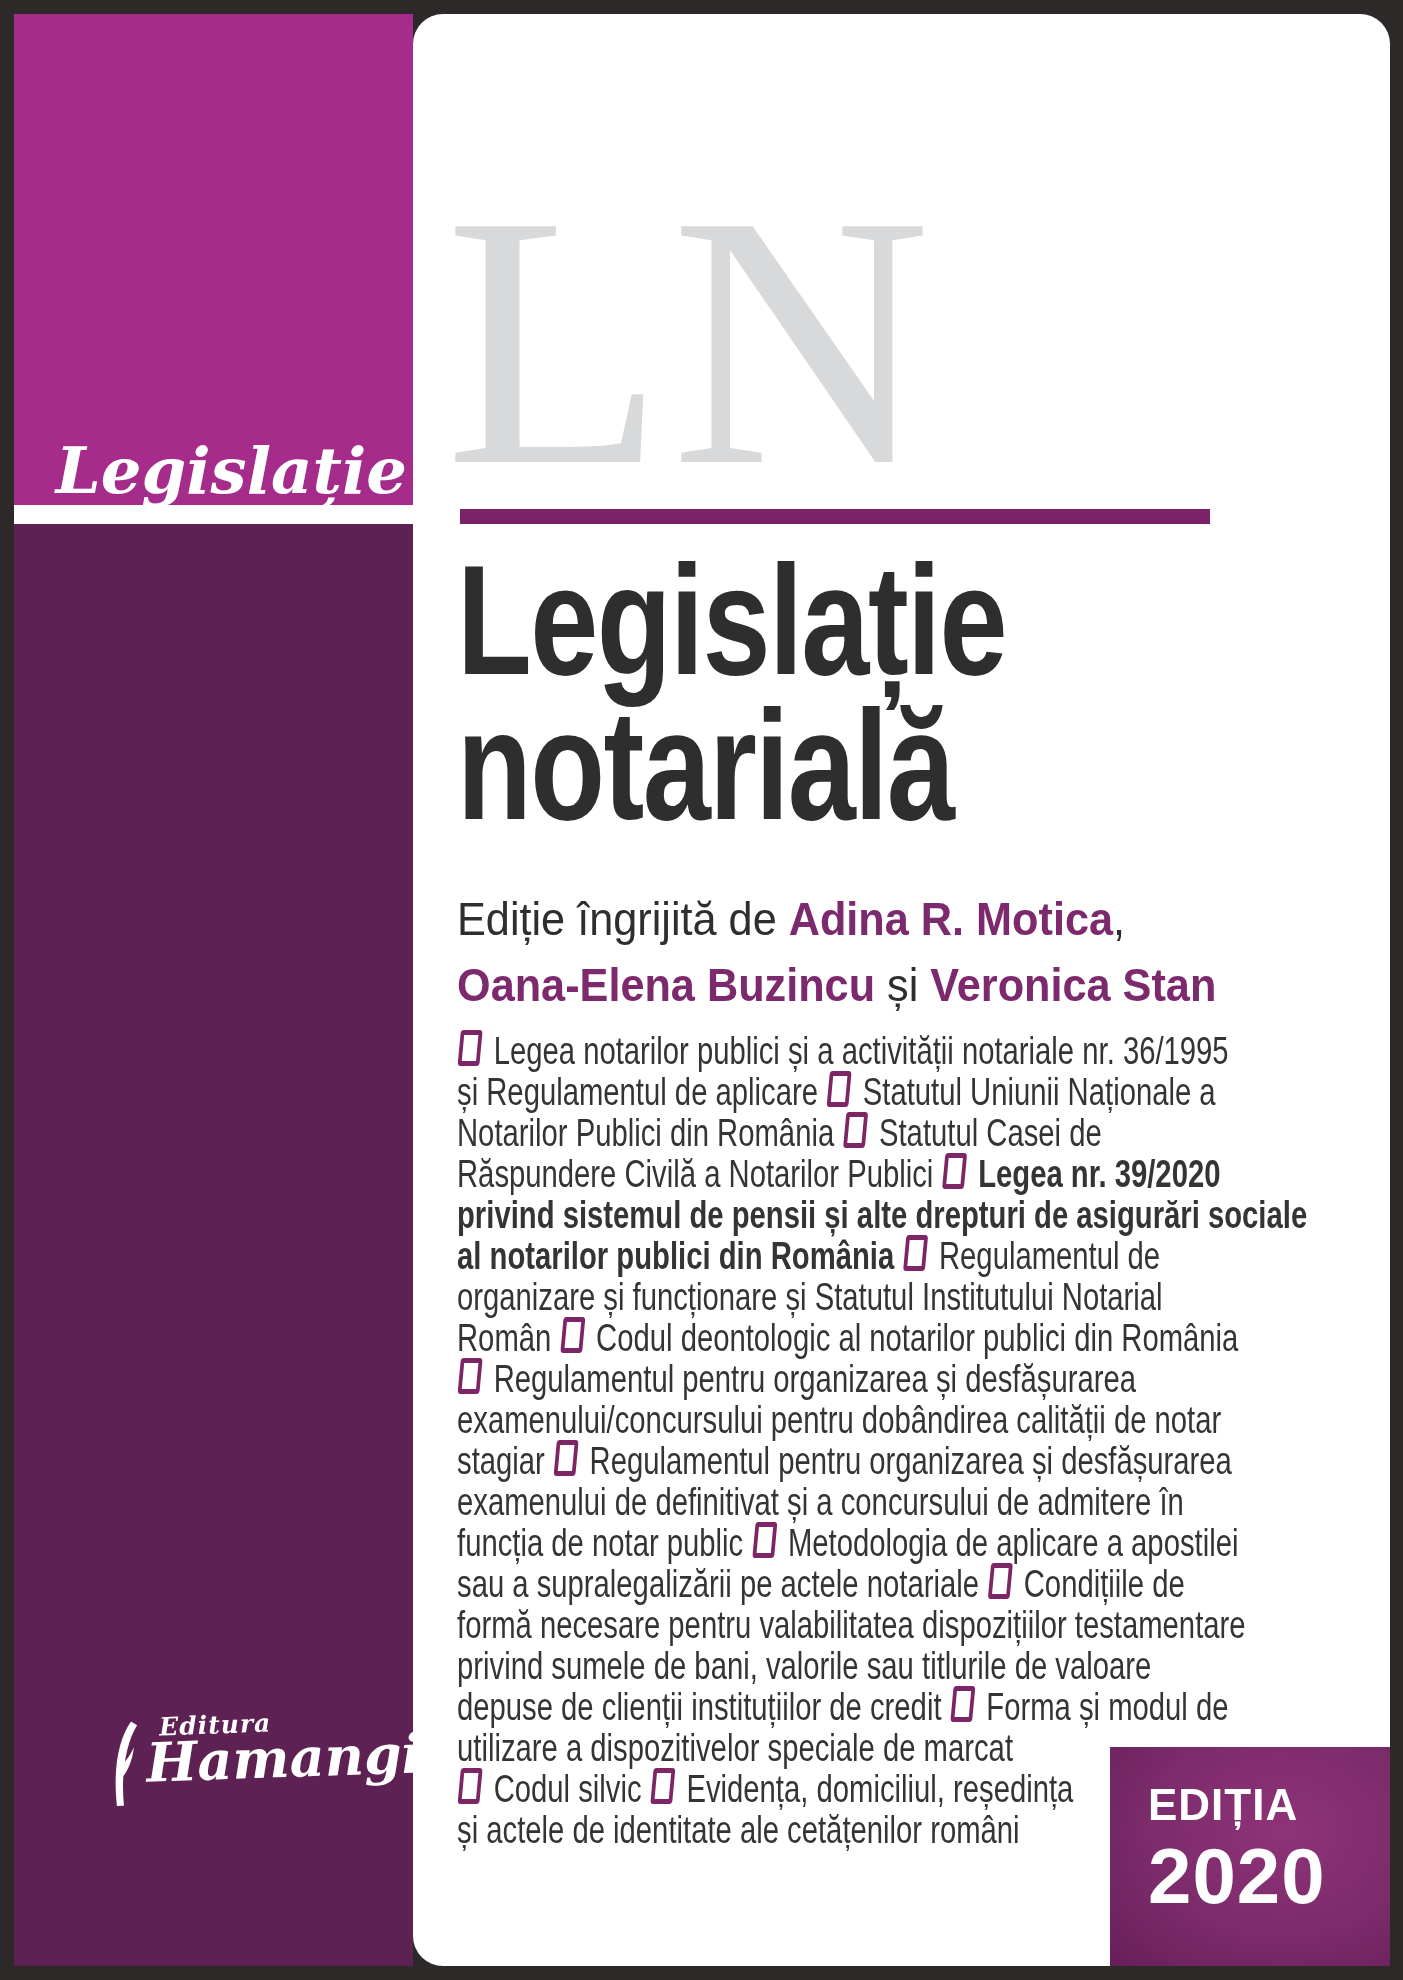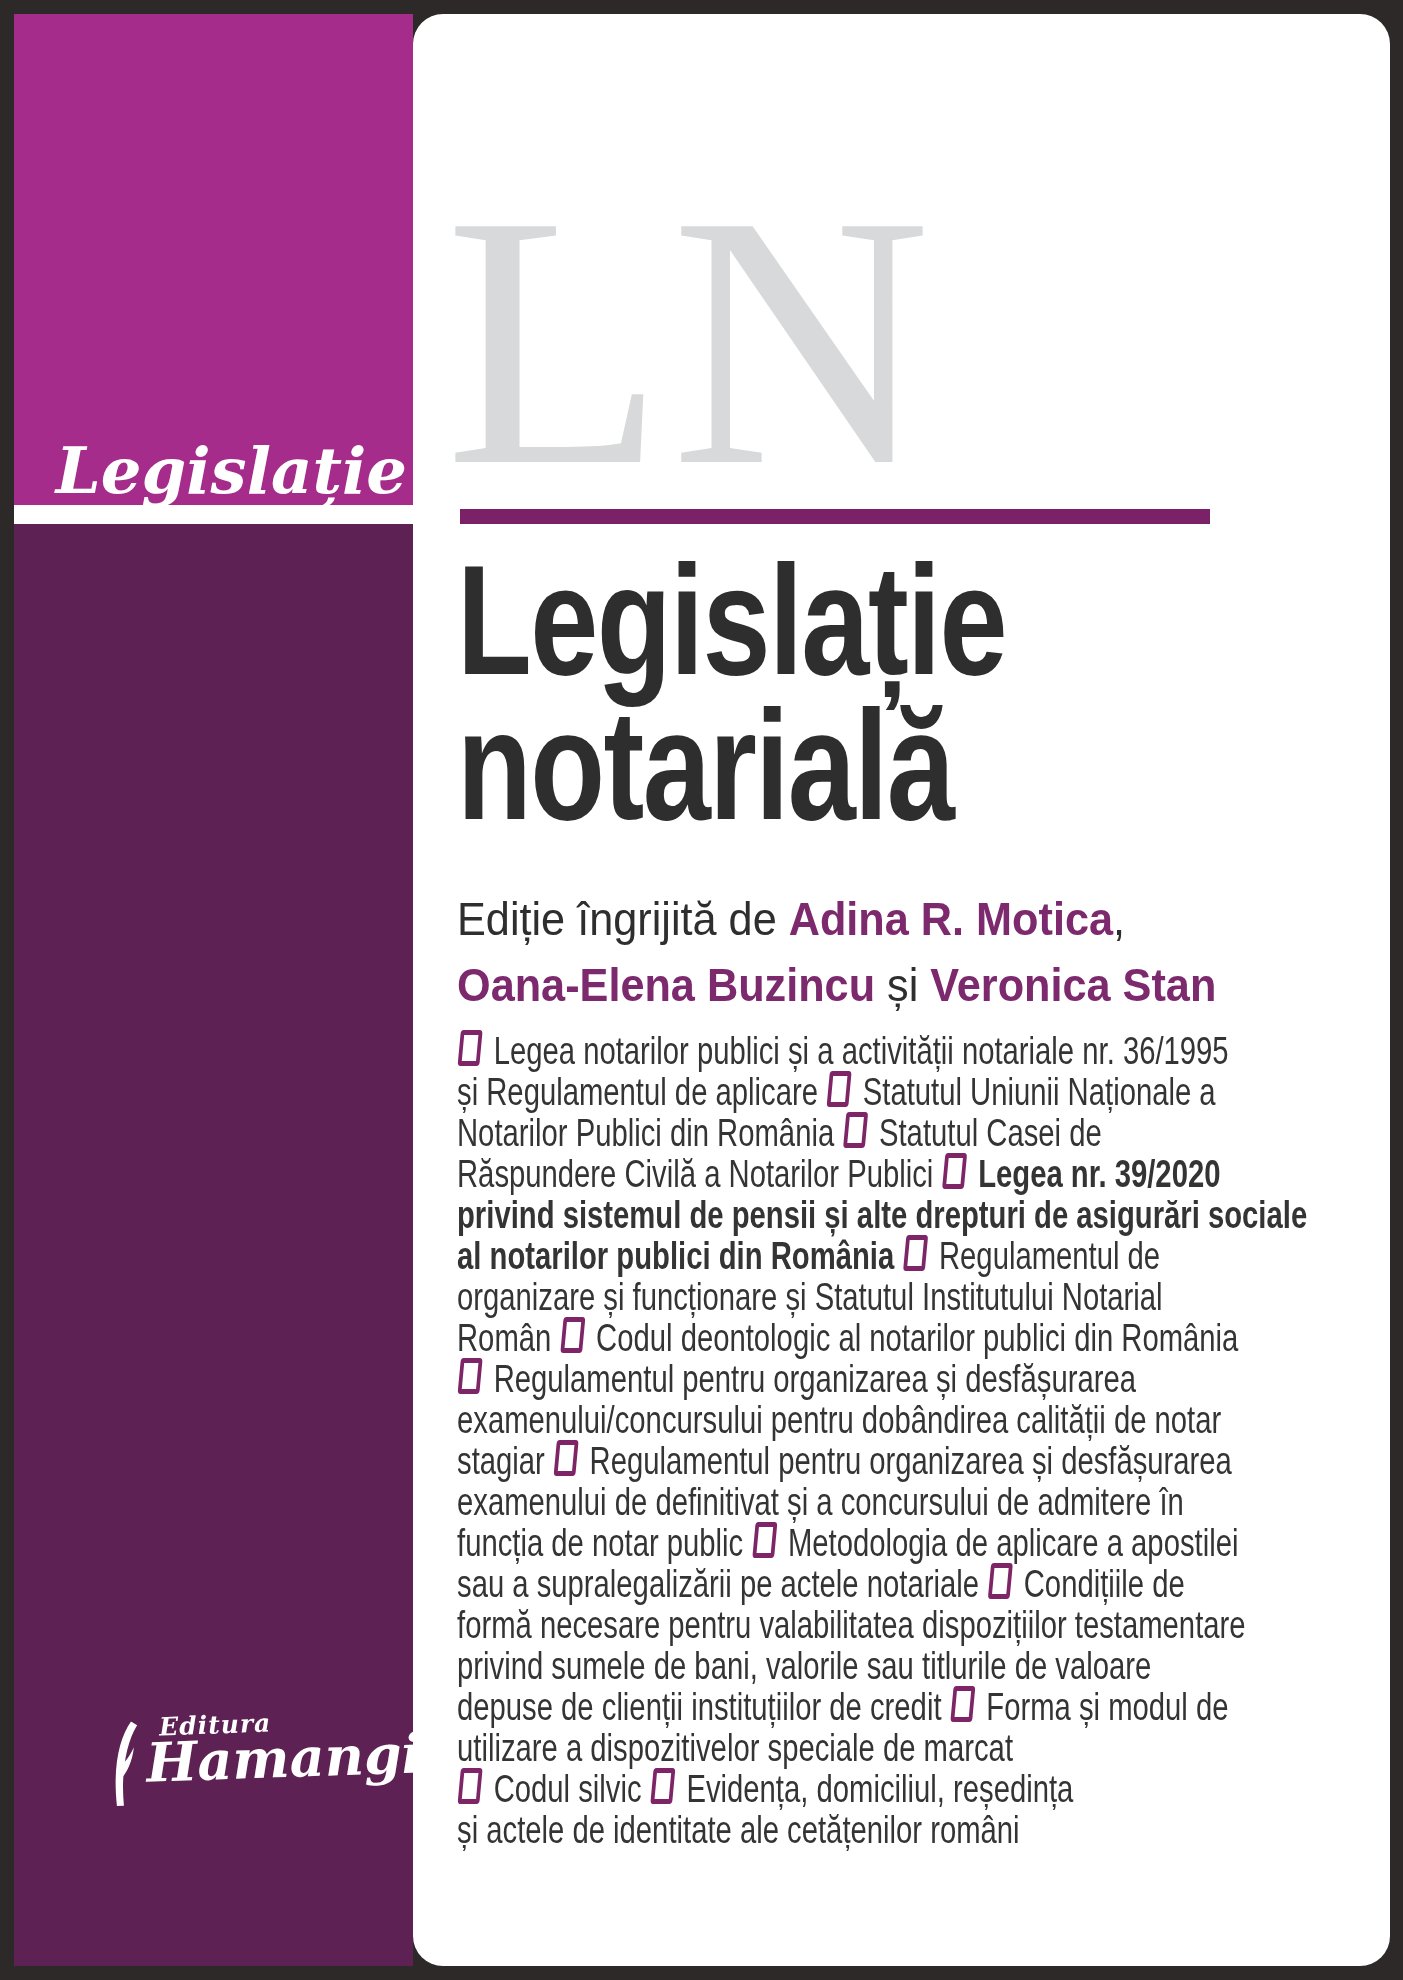--- a/index.html
+++ b/index.html
@@ -150,15 +150,19 @@
         <div class="rline"><span>funcția de notar public </span><span class="blt"></span><span> Metodologia de aplicare a apostilei</span></div>
         <div class="rline"><span>sau a supralegalizării pe actele notariale </span><span class="blt"></span><span> Condițiile de</span></div>
         <div class="rline"><span>formă necesare pentru valabilitatea dispozițiilor testamentare</span></div>
         <div class="rline"><span>privind sumele de bani, valorile sau titlurile de valoare</span></div>
         <div class="rline"><span>depuse de clienții instituțiilor de credit </span><span class="blt"></span><span> Forma și modul de</span></div>
         <div class="rline"><span>utilizare a dispozitivelor speciale de marcat</span></div>
         <div class="rline"><span class="blt"></span><span> Codul silvic </span><span class="blt"></span><span> Evidența, domiciliul, reședința</span></div>
         <div class="rline"><span>și actele de identitate ale cetățenilor români</span></div>
       </div>
 
+    <div class="edition-badge">
+      <div class="edition-label">EDIȚIA</div>
+      <div class="edition-year">2020</div>
+    </div>
 
   </div>
 </div>
 
 </body></html>

